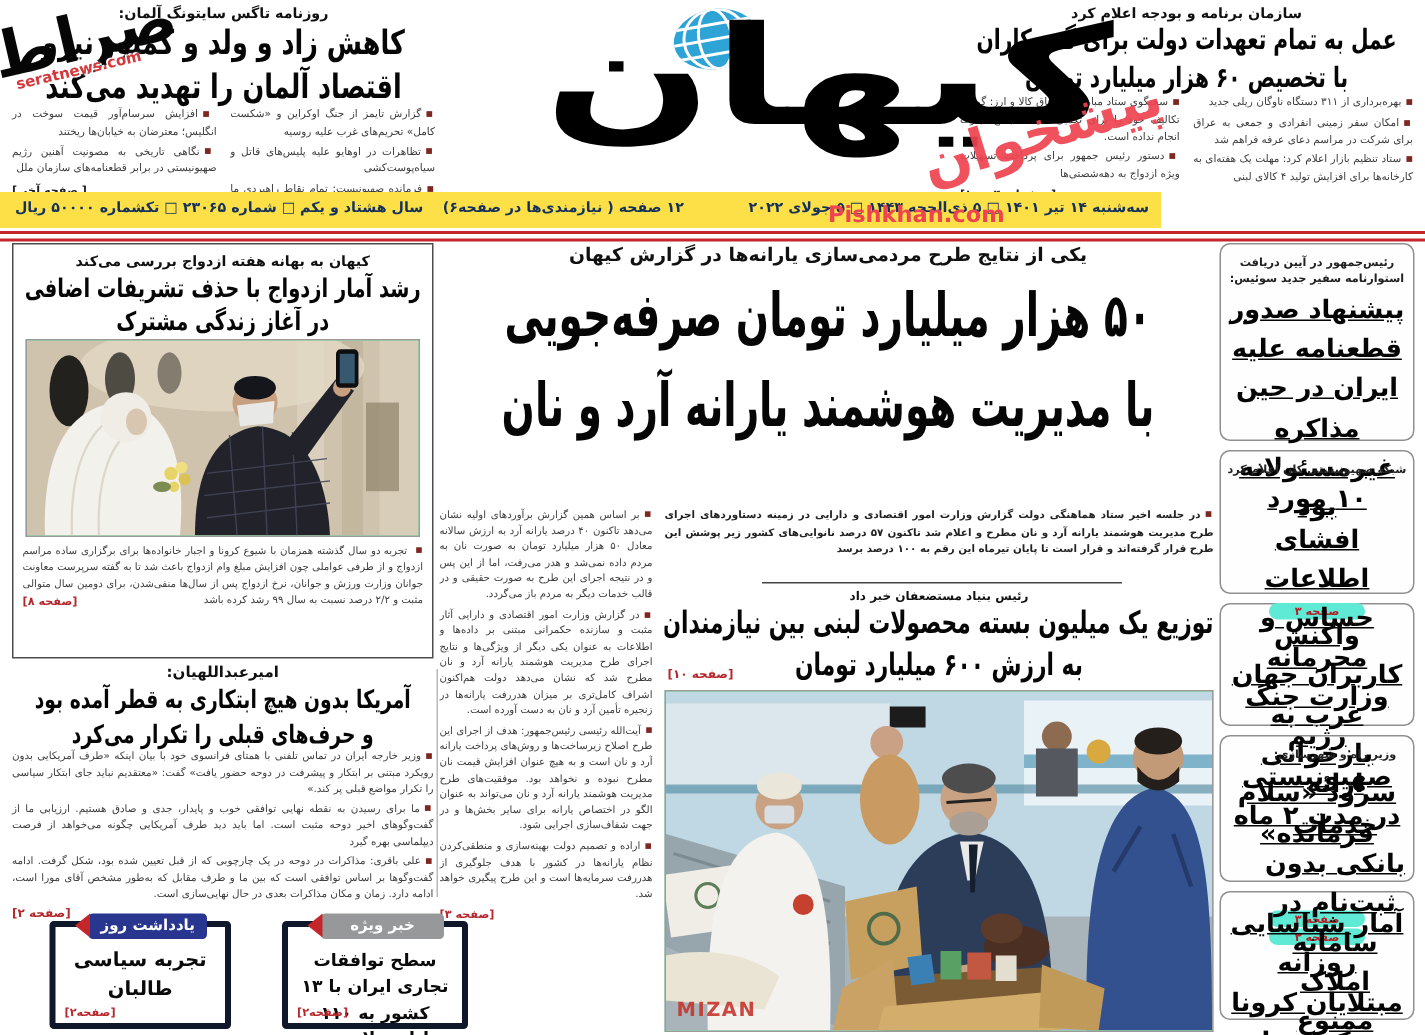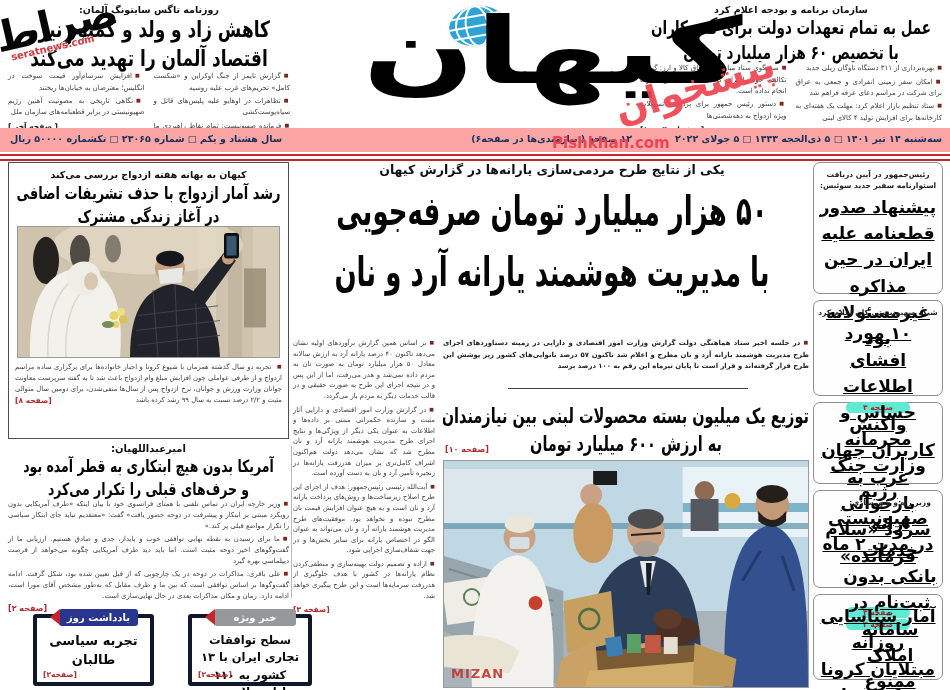--- a/index.html
+++ b/index.html
@@ -44,21 +44,21 @@
   .globe { position:absolute; left:150px; top:2px; z-index:0; }
 
   
   .wm-serat { left:-6px; top:4px; transform:rotate(-13deg); font-size:42px; font-weight:bold; color:#060606; z-index:6; line-height:1; }
   .wm-serat-url { left:10px; top:42px; transform:rotate(-13deg); font-size:10px; font-weight:bold; color:#d5373d;
     text-shadow:0 0 2px #fff,1px 1px 0 #fff,-1px -1px 0 #fff; z-index:7; }
   .wm-pishkhan { left:612px; top:68px; transform:rotate(-17deg); font-size:38px; font-weight:bold; color:#ee4350; opacity:.92; z-index:6; line-height:1; }
   .wm-pishkhan-url { left:552px; top:134px; font-size:15px; font-weight:bold; color:#ee4350; z-index:6; }
 
   
-  .strip { left:0; top:128px; width:950px; height:24px; background:#fca5a5; }
+  .strip { left:0; top:128px; width:774px; height:24px; background:#fde047; }
   .strip div { position:absolute; top:5px; font-size:9.5px; font-weight:bold; color:#14315c; }
   .strip-edition { left:10px; }
   .strip-pages { right:318px; }
   .strip-date { right:8px; }
   .redline { left:0; top:154px; width:950px; height:7px; border-top:2px solid #c5262c; border-bottom:2px solid #c5262c; }
 
   
   .main-block { left:295px; top:162px; width:514px; }
   .main-kicker { font-size:12.5px; }
   .main-headline { margin-top:5px; font-size:26px; line-height:1.5; transform:scaleY(1.55); }
@@ -205,20 +205,21 @@
   <div class="abs mid-col">
     <p class="b">بر اساس همین گزارش برآوردهای اولیه نشان می‌دهد تاکنون ۴۰ درصد یارانه آرد به ارزش سالانه معادل ۵۰ هزار میلیارد تومان به صورت نان به مردم داده نمی‌شد و هدر می‌رفت، اما از این پس و در نتیجه اجرای این طرح به صورت حقیقی و در قالب خدمات دیگر به مردم باز می‌گردد.</p>
     <p class="b">در گزارش وزارت امور اقتصادی و دارایی آثار مثبت و سازنده حکمرانی مبتنی بر داده‌ها و اطلاعات به عنوان یکی دیگر از ویژگی‌ها و نتایج اجرای طرح مدیریت هوشمند یارانه آرد و نان مطرح شد که نشان می‌دهد دولت هم‌اکنون اشراف کامل‌تری بر میزان هدررفت یارانه‌ها در زنجیره تأمین آرد و نان به دست آورده است.</p>
     <p class="b">آیت‌الله رئیسی رئیس‌جمهور: هدف از اجرای این طرح اصلاح زیرساخت‌ها و روش‌های پرداخت یارانه آرد و نان است و به هیچ عنوان افزایش قیمت نان مطرح نبوده و نخواهد بود. موفقیت‌های طرح مدیریت هوشمند یارانه آرد و نان می‌تواند به عنوان الگو در اختصاص یارانه برای سایر بخش‌ها و در جهت شفاف‌سازی اجرایی شود.</p>
     <p class="b">اراده و تصمیم دولت بهینه‌سازی و منطقی‌کردن نظام یارانه‌ها در کشور با هدف جلوگیری از هدررفت سرمایه‌ها است و این طرح پیگیری خواهد شد.</p>
     <div class="pref tal" style="font-size:7.5px;">[صفحه ۳]</div>
   </div>
   <div class="abs vrule"></div>
 
   <div class="abs divider"></div>
+  <div class="abs kicker sec-kicker">رئیس بنیاد مستضعفان خبر داد</div>
   <div class="abs sec-headline squeeze">
     <div class="hl nowrap">توزیع یک میلیون بسته محصولات لبنی بین نیازمندان</div>
     <div class="hl nowrap">به ارزش ۶۰۰ میلیارد تومان</div>
   </div>
   <div class="abs pref sec-pref">[صفحه ۱۰]</div>
 
   <div class="abs photo-frame photo-dairy">
     <svg width="100%" height="100%" viewBox="0 0 366 226" preserveAspectRatio="none">
       <rect width="366" height="226" fill="#bfd8e4"></rect>
       <rect x="240" y="6" width="126" height="70" fill="#e9f2f6"></rect>

